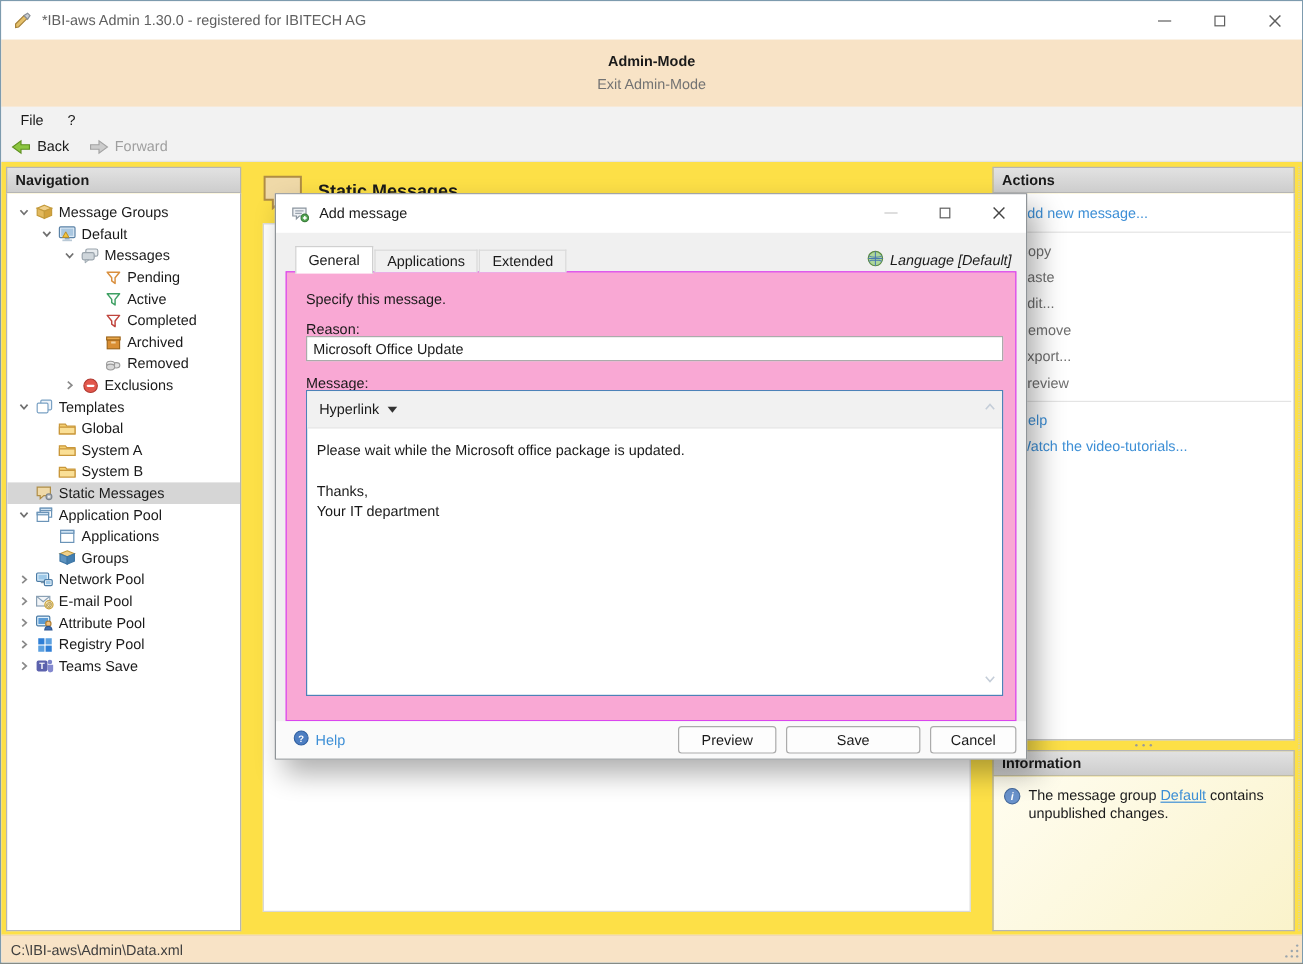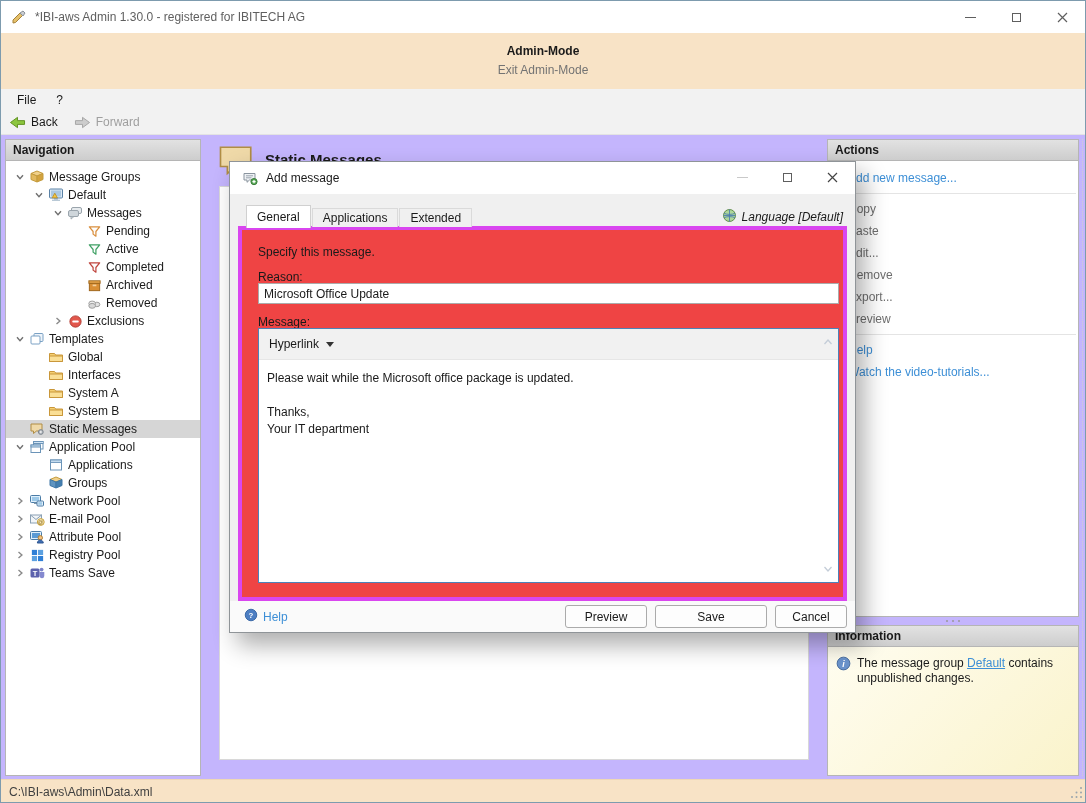--- a/index.html
+++ b/index.html
@@ -23,21 +23,21 @@
 
   
   .menubar { position:absolute; left:0; top:88px; width:100%; height:21px; background:#f2f2f2; display:flex; align-items:center; }
   .menu-item { padding:1px 10px; height:21px; line-height:21px; }
   .menu-item:first-child { margin-left:6px; }
   .toolbar { position:absolute; left:0; top:109px; width:100%; height:25px; background:#f2f2f2; border-bottom:1px solid #e3e3e3; display:flex; align-items:flex-start; }
   .tool-btn { display:flex; align-items:center; gap:5px; padding:0 8px; height:24px; }
   .tool-btn.disabled .tool-label { color:#9f9f9f; }
 
   
-  .main { position:absolute; left:0; top:134px; width:100%; height:644px; background:#c4b5fd; }
+  .main { position:absolute; left:0; top:134px; width:100%; height:644px; background:#fde047; }
   .panel-header { height:22px; background:linear-gradient(#e2e2e2,#cdcdcd); border:1px solid #b5b5b5; font-weight:bold; line-height:20px; padding-left:7px; }
   .panel-body { background:#fff; border:1px solid #b5b5b5; border-top:none; }
 
   .nav-panel { position:absolute; left:4px; top:4px; width:196px; height:637px; }
   .nav-panel .panel-body { height:615px; overflow:hidden; }
   .tree { padding-top:7px; }
   .tree-row { height:18px; display:flex; align-items:center; white-space:nowrap; }
   .tree-row.selected { background:#d6d6d6; }
   .chev { width:16px; display:flex; justify-content:center; flex:0 0 16px; }
   .ticon { width:18px; display:flex; justify-content:center; flex:0 0 18px; }
@@ -76,21 +76,21 @@
   .dlg-btns { position:absolute; right:0; top:0; height:31px; display:flex; }
   .dlg-btn { width:45px; display:flex; align-items:center; justify-content:center; }
   .glyph-min.dim { border-color:#c9c9c9; }
 
   .tabs { position:absolute; left:16px; top:43px; height:22px; display:flex; align-items:flex-end; z-index:2; }
   .tab { padding:0 10px; height:19px; line-height:19px; background:#f0f0f0; border:1px solid #dadada; border-bottom:none; cursor:pointer; }
   .tab + .tab { margin-left:1px; }
   .tab.active { height:23px; line-height:23px; background:#fff; border-color:#d0d0d0; margin-bottom:-1px; }
   .language { position:absolute; right:12px; top:46px; display:flex; align-items:center; gap:5px;font-style:italic; }
 
-  .dlg-pane { position:absolute; left:8px; right:8px; top:64px; bottom:31px; background:#ef4444; border:4px solid #d946ef; }
+  .dlg-pane { position:absolute; left:8px; right:8px; top:64px; bottom:31px; background:#f9a8d4; border:1px solid #d946ef; }
   .spec-text  { position:absolute; left:16px; top:15px; }
   .reason-label { position:absolute; left:16px; top:40px; }
   .reason-input { position:absolute; left:16px; top:53px; width:581px; height:21px; border:1px solid #ababab; background:#fff; padding:0 5px; font:12px "Liberation Sans", sans-serif; color:#1a1a1a; }
   .message-label { position:absolute; left:16px; top:85px; }
   .editor { position:absolute; left:16px; top:98px; width:581px; height:255px; border:1px solid #4d82b8; background:#fff; }
   .editor-band { position:relative; height:31px; background:#f1f1f1; border-bottom:1px solid #e6e6e6; display:flex; align-items:center; }
   .style-dd { display:flex; align-items:center; gap:7px; padding-left:10px; cursor:pointer; }
   .caret-down { width:0; height:0; border-left:4px solid transparent; border-right:4px solid transparent; border-top:5px solid #333; }
   .scroll-chev { position:absolute; right:5px; }
   .scroll-chev.up { top:6px; } .scroll-chev.down-pos { bottom:6px; }
@@ -298,30 +298,20 @@
             <span class="chev"></span>
             <span class="ticon">
                 <svg width="16" height="16" viewBox="0 0 16 16">
                   <path d="M1.5 4.5h5l1.2 1.5h6.8v6.5h-13z" fill="#f5cf72" stroke="#c9973a"></path>
                   <path d="M1.5 7h13v5.5h-13z" fill="#fadf96" stroke="#c9973a"></path>
                 </svg>
               </span>
             <span class="tlabel">Global</span>
           </div>
 
-          <div class="tree-row d1">
-            <span class="chev"></span>
-            <span class="ticon">
-                <svg width="16" height="16" viewBox="0 0 16 16">
-                  <path d="M1.5 4.5h5l1.2 1.5h6.8v6.5h-13z" fill="#f5cf72" stroke="#c9973a"></path>
-                  <path d="M1.5 7h13v5.5h-13z" fill="#fadf96" stroke="#c9973a"></path>
-                </svg>
-              </span>
-            <span class="tlabel">Interfaces</span>
-          </div>
 
           <div class="tree-row d1">
             <span class="chev"></span>
             <span class="ticon">
                 <svg width="16" height="16" viewBox="0 0 16 16">
                   <path d="M1.5 4.5h5l1.2 1.5h6.8v6.5h-13z" fill="#f5cf72" stroke="#c9973a"></path>
                   <path d="M1.5 7h13v5.5h-13z" fill="#fadf96" stroke="#c9973a"></path>
                 </svg>
               </span>
             <span class="tlabel">System A</span>

